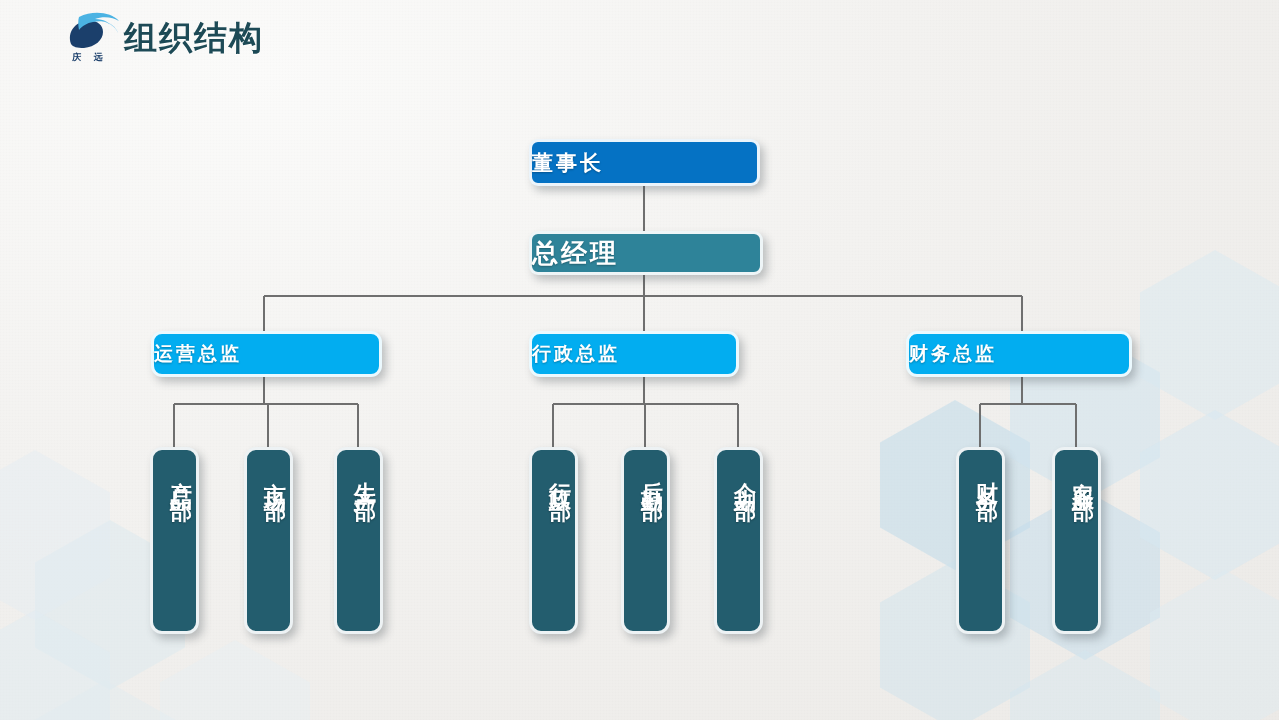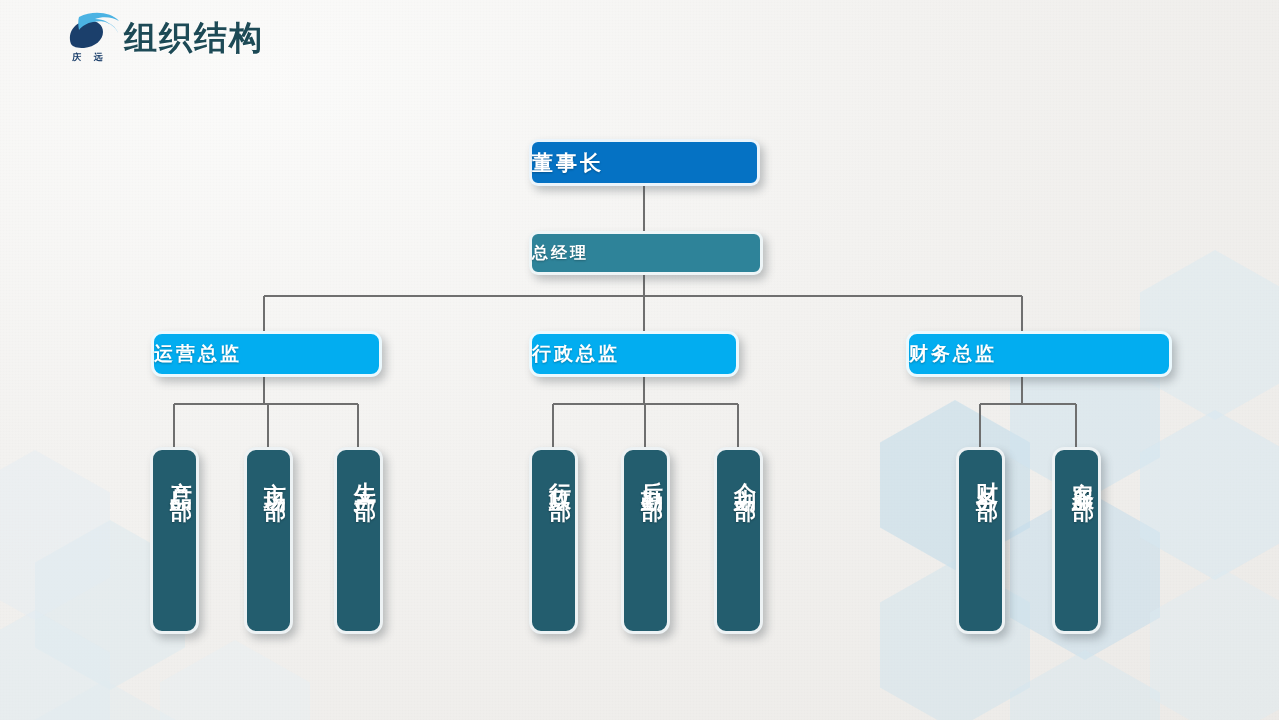--- a/index.html
+++ b/index.html
@@ -99,21 +99,21 @@
     border-radius: 9px;
     color: #ffffff;
     font-weight: bold;
     border: 3px solid rgba(255,255,255,.92);
     box-shadow: 4px 5px 9px rgba(60,70,75,.30);
     text-shadow: 0 1px 2px rgba(0,0,0,.28);
     z-index: 6;
   }
 
   .node.level-1 { font-size: 21px; letter-spacing: 3px; }
-  .node.level-2 { font-size: 16px; letter-spacing: 3px; }
+  .node.level-2 { font-size: 26px; letter-spacing: 3px; }
   .node.level-3 { font-size: 19px; letter-spacing: 3px; border-radius: 11px; }
 
   .node.dept {
     font-size: 22px;
     letter-spacing: 8px;
     writing-mode: vertical-rl;
     text-orientation: upright;
     border-radius: 12px;
     padding-top: 14px;
     align-items: flex-start;
@@ -196,21 +196,21 @@
   </div>
 
   <div class="node level-3" style="left:151px; top:331px; width:231px; height:46px; background:#02adf0;border-radius:11px;">
     <span>运营总监</span>
   </div>
 
   <div class="node level-3" style="left:529px; top:331px; width:210px; height:46px; background:#02adf0;">
     <span>行政总监</span>
   </div>
 
-  <div class="node level-3" style="left:906px; top:331px; width:266px; height:46px; background:#02adf0;">
+  <div class="node level-3" style="left:906px; top:331px; width:226px; height:46px; background:#02adf0;">
     <span>财务总监</span>
   </div>
 
   <div class="node dept" style="left:150px; top:447px; width:49px; height:187px; background:#235d6e;">
     <span>产品部</span>
   </div>
 
   <div class="node dept" style="left:244px; top:447px; width:49px; height:187px; background:#235d6e;">
     <span>市场部</span>
   </div>

